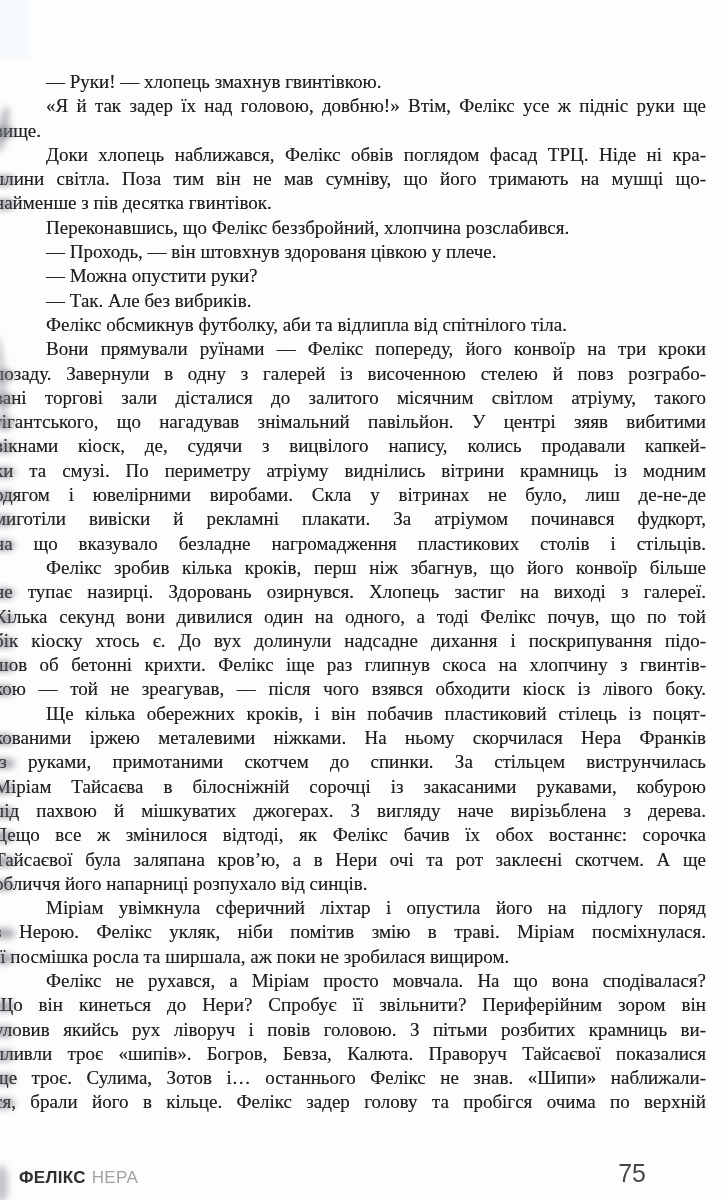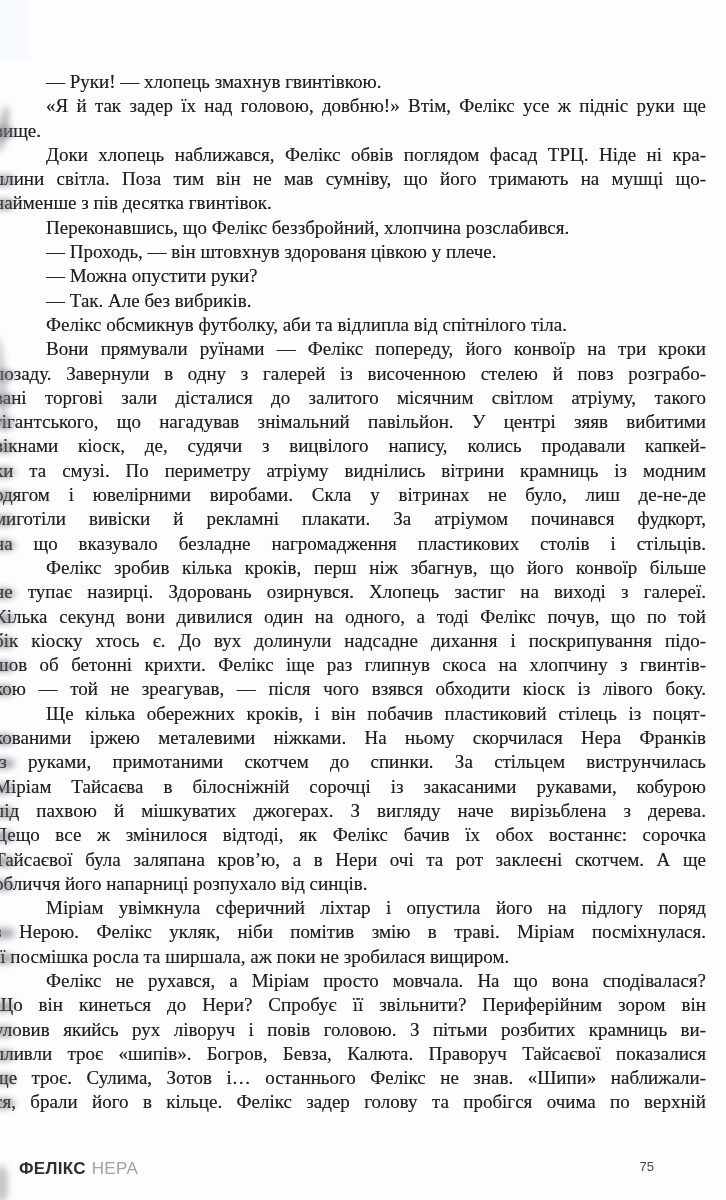--- a/index.html
+++ b/index.html
@@ -50,28 +50,28 @@
     left: -3px; top: 336px; width: 9px; height: 96px;
     background: rgba(128,131,140,0.42); border-radius: 50%;
     filter: blur(3px); transform: rotate(-4deg);
   }
   .corner-wedge {
     left: -5px; top: 1166px; width: 13px; height: 36px;
     background: rgba(138,141,150,0.5); border-radius: 40%;
     filter: blur(3px);
   }
   .footer {
-    position: absolute; left: 19px; right: 72px; top: 1159px;
-    display: flex; justify-content: space-between; align-items: flex-start;
+    position: absolute; left: 19px; right: 80px; top: 1159px;
+    display: flex; justify-content: space-between; align-items: flex-end;
     font-family: "Liberation Sans", "DejaVu Sans", sans-serif;
   }
   .running-title { font-size: 17px; letter-spacing: 0.3px; white-space: nowrap; }
   .title-bold { font-weight: 700; color: #2d2d2e; }
   .title-light { font-weight: 400; color: #a2a2a4; margin-left: 6px; }
-  .page-number { font-size: 13px; color: #474748; }
+  .page-number { font-size: 25px; color: #474748; }
 </style>
 </head>
 <body>
 
 <div class="page">
   <div class="edge-tint"></div>
 
   <div class="text-block" id="text-block">
       <div class="line indent">— Руки! — хлопець змахнув гвинтівкою.</div>
       <div class="line indent justify">«Я й так задер їх над головою, довбню!» Втім, Фелікс усе ж підніс руки ще</div>

